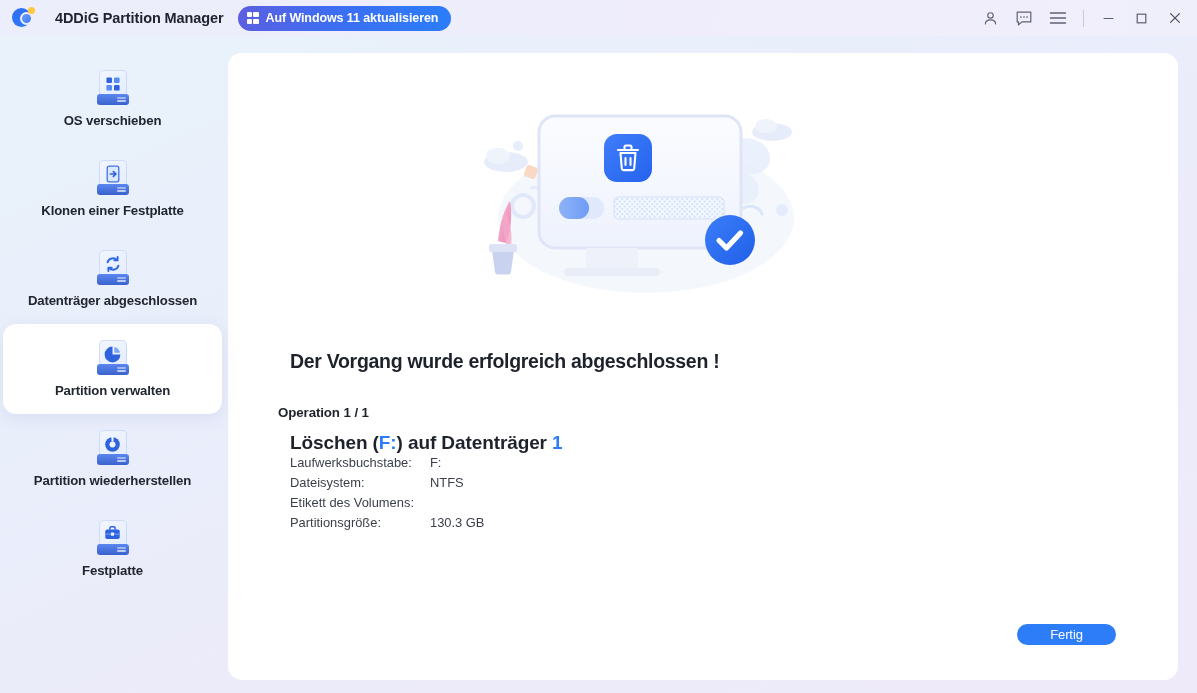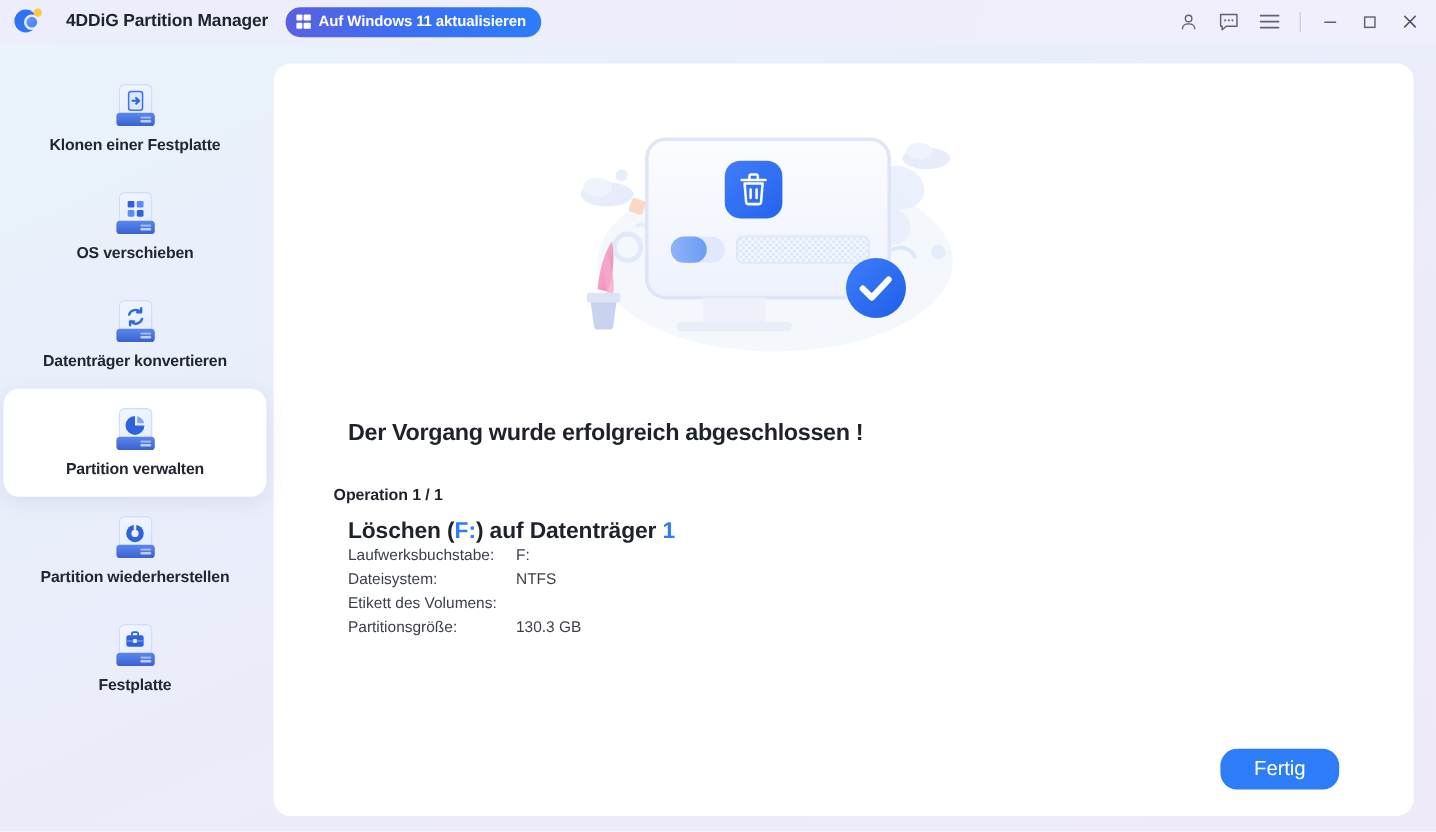--- a/index.html
+++ b/index.html
@@ -270,26 +270,26 @@
     vertical-align: top;
     white-space: nowrap;
     line-height: 14px;
   }
   #detail-table td.k { padding-right: 10px; min-width: 140px; }
   #detail-table td.v { min-width: 60px; }
 
   #finish-button {
     position: absolute;
     left: 789px; top: 571px;
-    width: 99px; height: 34px;
+    width: 99px; height: 21px;
     background: #2e7df8;
     color: #ffffff;
     border: none;
     border-radius: 14px;
-    font-size: 17px;
+    font-size: 13px;
     font-family: "Liberation Sans", sans-serif;
     letter-spacing: -0.1px;
     cursor: pointer;
   }
 </style>
 </head>
 <body>
 
 <div id="titlebar">
 
@@ -355,35 +355,20 @@
     <div class="win-btn" id="win-close">
       <svg width="14" height="14" viewBox="0 0 14 14" fill="none" stroke="#4a4f60" stroke-width="1.25" stroke-linecap="round">
         <path d="M2.6 2.6l8.8 8.8M11.4 2.6l-8.8 8.8"></path>
       </svg>
     </div>
 
   </div>
 </div>
 
 <nav id="sidebar">
-
-  <div class="nav-item">
-    <span class="drive-icon">
-      <span class="body"></span>
-      <span class="glyph">
-        <svg width="20" height="20" viewBox="0 0 20 20">
-          <rect x="4.2" y="2.2" width="11.6" height="15.6" rx="2" fill="#dce8ff"></rect>
-          <rect x="4.2" y="2.2" width="11.6" height="15.6" rx="2" fill="none" stroke="#3f74e8" stroke-width="1.3"></rect>
-          <path d="M7.4 10h5.2M10.4 7.6l2.6 2.4-2.6 2.4" fill="none" stroke="#2f63dd" stroke-width="1.7" stroke-linecap="round" stroke-linejoin="round"></path>
-        </svg>
-      </span>
-      <span class="base"></span>
-    </span>
-    <span class="nav-label">Klonen einer Festplatte</span>
-  </div>
 
   <div class="nav-item">
     <span class="drive-icon">
       <span class="body"></span>
       <span class="glyph">
         <svg width="18" height="18" viewBox="0 0 18 18">
           <rect x="2.4" y="2.4" width="5.6" height="5.6" rx="1.2" fill="#2f63dd"></rect>
           <rect x="10" y="2.4" width="5.6" height="5.6" rx="1.2" fill="#5a8cf5"></rect>
           <rect x="2.4" y="10" width="5.6" height="5.6" rx="1.2" fill="#5a8cf5"></rect>
           <rect x="10" y="10" width="5.6" height="5.6" rx="1.2" fill="#2f63dd"></rect>
@@ -391,30 +376,45 @@
       </span>
       <span class="base"></span>
     </span>
     <span class="nav-label">OS verschieben</span>
   </div>
 
   <div class="nav-item">
     <span class="drive-icon">
       <span class="body"></span>
       <span class="glyph">
+        <svg width="20" height="20" viewBox="0 0 20 20">
+          <rect x="4.2" y="2.2" width="11.6" height="15.6" rx="2" fill="#dce8ff"></rect>
+          <rect x="4.2" y="2.2" width="11.6" height="15.6" rx="2" fill="none" stroke="#3f74e8" stroke-width="1.3"></rect>
+          <path d="M7.4 10h5.2M10.4 7.6l2.6 2.4-2.6 2.4" fill="none" stroke="#2f63dd" stroke-width="1.7" stroke-linecap="round" stroke-linejoin="round"></path>
+        </svg>
+      </span>
+      <span class="base"></span>
+    </span>
+    <span class="nav-label">Klonen einer Festplatte</span>
+  </div>
+
+  <div class="nav-item">
+    <span class="drive-icon">
+      <span class="body"></span>
+      <span class="glyph">
         <svg width="20" height="20" viewBox="0 0 20 20" fill="none" stroke="#2f6ae4" stroke-width="2" stroke-linecap="round">
           <path d="M4.6 8.2a5.6 5.6 0 0 1 9.3-2.3"></path>
           <path d="M15.4 11.8a5.6 5.6 0 0 1-9.3 2.3"></path>
           <path d="M14.6 2.9v3.3h-3.3" stroke-linejoin="round"></path>
           <path d="M5.4 17.1v-3.3h3.3" stroke-linejoin="round"></path>
         </svg>
       </span>
       <span class="base"></span>
     </span>
-    <span class="nav-label">Datenträger konvertieren</span>
+    <span class="nav-label">Datenträger abgeschlossen</span>
   </div>
 
   <div class="nav-item active">
     <span class="drive-icon">
       <span class="body"></span>
       <span class="glyph">
         <svg width="19" height="19" viewBox="0 0 19 19">
           <path d="M9.5 1.6a7.9 7.9 0 1 0 7.9 7.9H9.5z" fill="#2f63dd"></path>
           <path d="M11.3 1.9a7.9 7.9 0 0 1 5.8 5.8h-5.8z" fill="#7aa7f7"></path>
         </svg>

